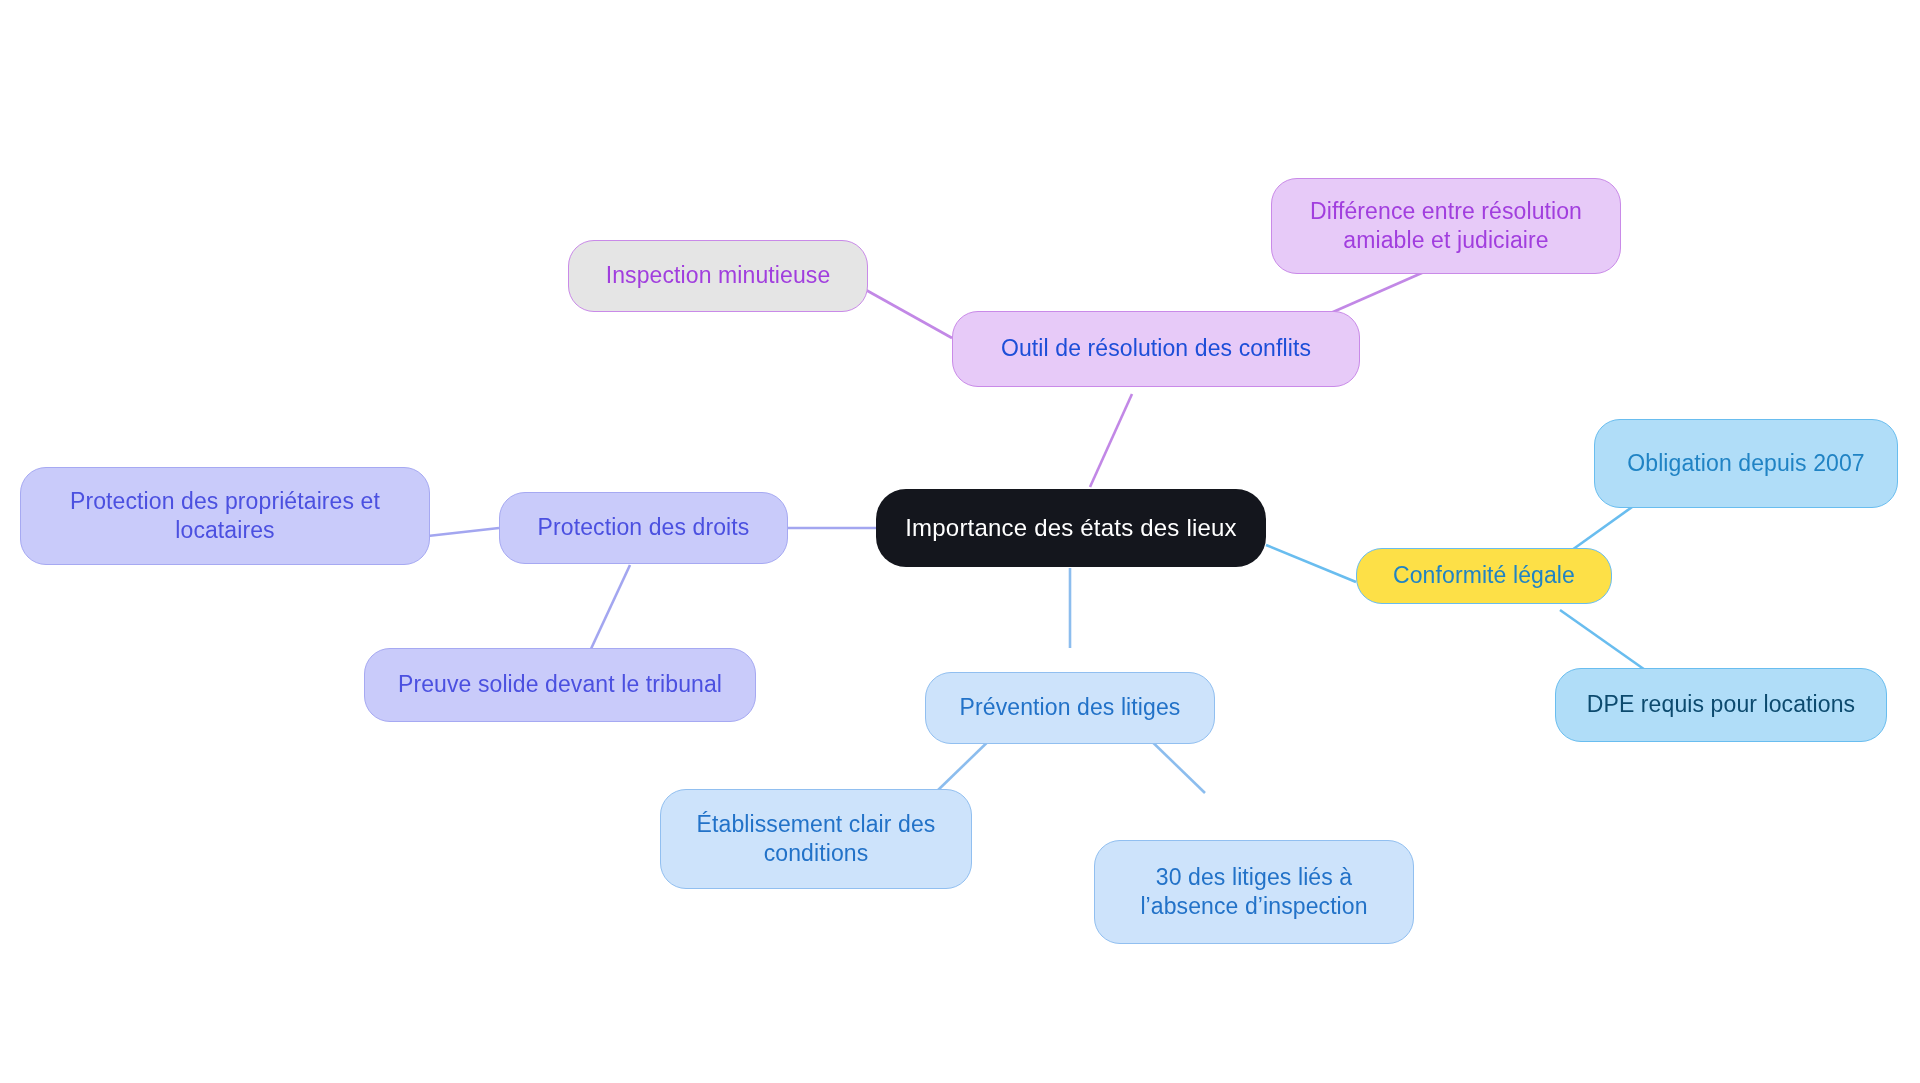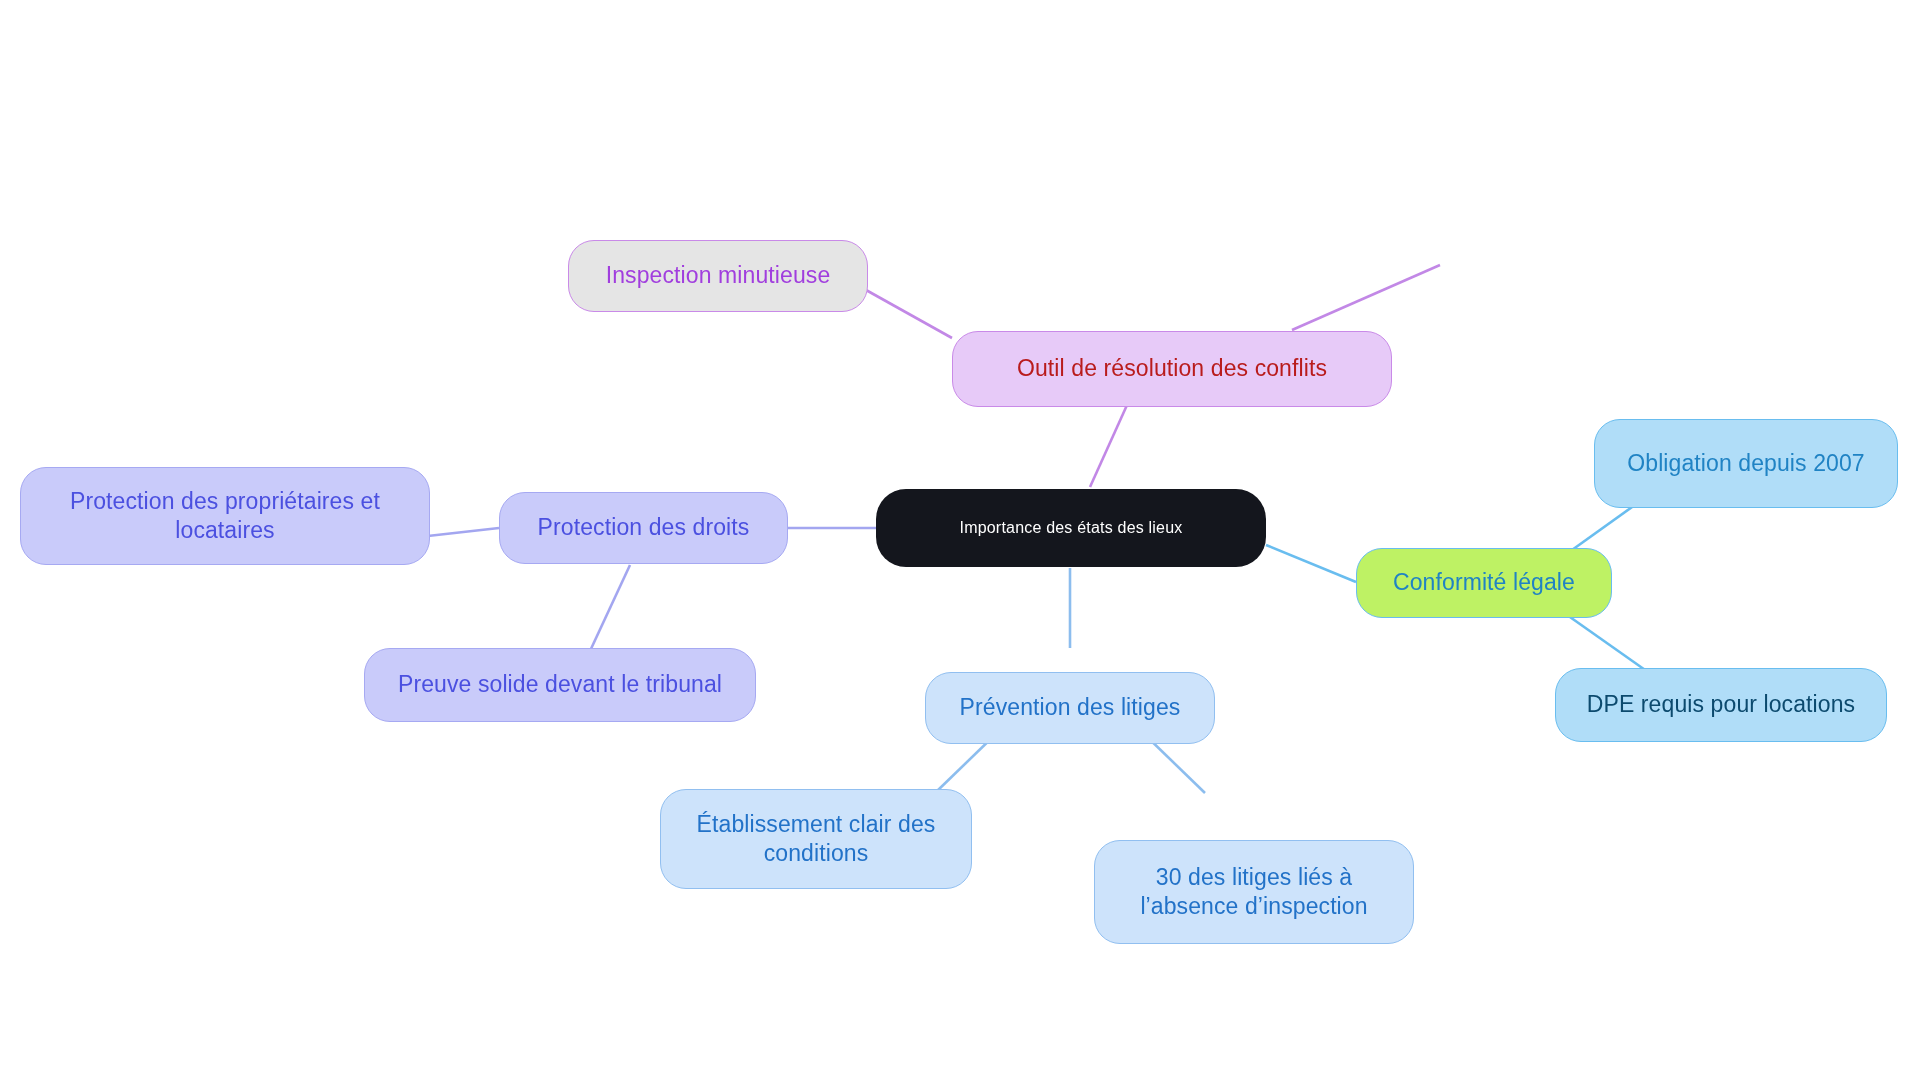--- a/index.html
+++ b/index.html
@@ -37,21 +37,21 @@
     border-style: solid;
     border-width: 1.4px;
     line-height: 1.28;
     padding: 6px 18px;
     white-space: pre-line;
     letter-spacing: 0.1px;
   }
   .node.root {
     border-radius: 30px;
     border-width: 0;
-    font-size: 16px;
+    font-size: 24px;
     letter-spacing: 0.2px;
   }
   .node.l1 { font-size: 23px; }
   .node.l2 { font-size: 23px; }
 </style>
 </head>
 <body>
 
 <div id="canvas">
 
@@ -87,29 +87,31 @@
 
   <div class="node l1" style="left:499px; top:492px; width:289px; height:72px;
               background:#c9cbfa; color:#4b50e0; border-color:#a6a9f2;">Protection des droits</div>
 
   <div class="node l2" style="left:20px; top:467px; width:410px; height:98px;
               background:#c9cbfa; color:#4b50e0; border-color:#a6a9f2;">Protection des propriétaires et locataires</div>
 
   <div class="node l2" style="left:364px; top:648px; width:392px; height:74px;
               background:#c9cbfa; color:#4b50e0; border-color:#a6a9f2;">Preuve solide devant le tribunal</div>
 
-  <div class="node l1" style="left:952px; top:331px; width:440px; height:76px;
-              background:#e7caf8; color:#b91c1c; border-color:#c98ae8;">Outil de résolution des conflits</div>
+  <div class="node l1" style="left:952px; top:311px; width:408px; height:76px;
+              background:#e7caf8; color:#1d4ed8; border-color:#c98ae8;">Outil de résolution des conflits</div>
 
   <div class="node l2" style="left:568px; top:240px; width:300px; height:72px;
               background:#e5e5e5; color:#a13ede; border-color:#c98ae8;">Inspection minutieuse</div>
 
+  <div class="node l2" style="left:1271px; top:178px; width:350px; height:96px;
+              background:#e7caf8; color:#a13ede; border-color:#c98ae8;">Différence entre résolution amiable et judiciaire</div>
 
-  <div class="node l1" style="left:1356px; top:548px; width:256px; height:70px;
-              background:#bef264; color:#2083c4; border-color:#69bdef;">Conformité légale</div>
+  <div class="node l1" style="left:1356px; top:548px; width:256px; height:56px;
+              background:#fde047; color:#2083c4; border-color:#69bdef;">Conformité légale</div>
 
   <div class="node l2" style="left:1594px; top:419px; width:304px; height:89px;
               background:#b0ddf8; color:#2083c4; border-color:#69bdef;">Obligation depuis 2007</div>
 
   <div class="node l2" style="left:1555px; top:668px; width:332px; height:74px;
               background:#b0ddf8; color:#0c4a6e; border-color:#69bdef;">DPE requis pour locations</div>
 
   <div class="node l1" style="left:925px; top:663px; width:290px; height:72px;
               background:#cde3fb; color:#2272c8; border-color:#91bff0;margin-top:9px;">Prévention des litiges</div>
 

